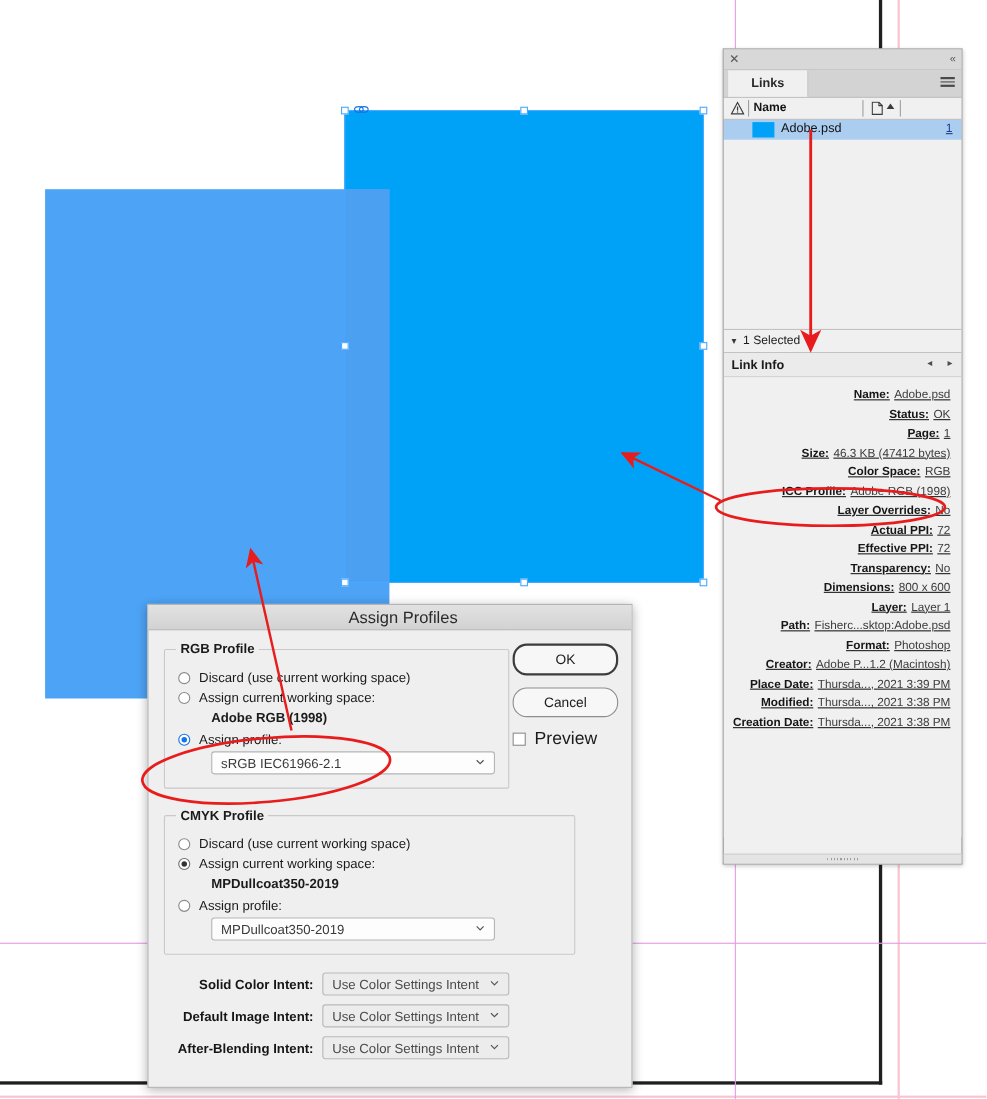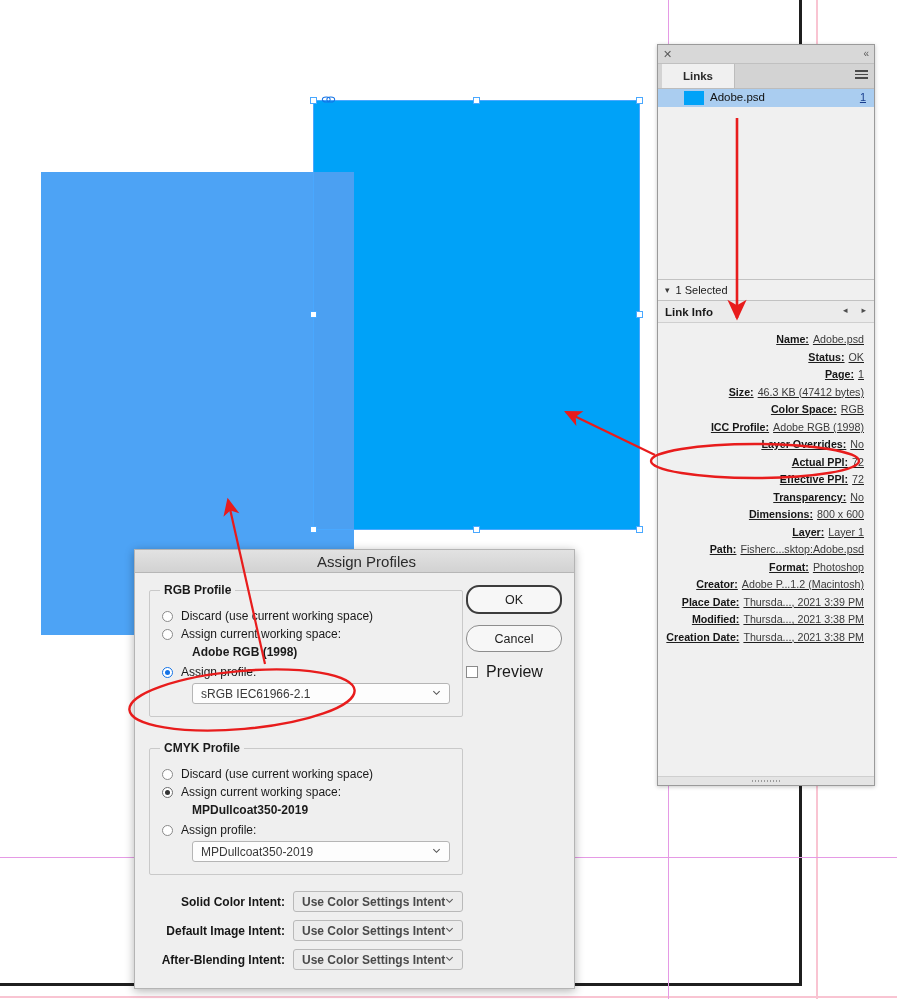--- a/index.html
+++ b/index.html
@@ -111,21 +111,21 @@
   .btn-col{position:absolute;right:12px;top:12px;width:96px;}
   .btn{height:25px;border-radius:13px;background:#f7f7f7;border:1px solid #8d8d8d;
     display:flex;align-items:center;justify-content:center;font-size:12.5px;color:#1c1c1c;margin-bottom:11px;}
   .btn.default{border:2px solid #3c3c3c;}
   .chk-row{display:flex;align-items:center;margin-top:3px;}
   .chk{width:12px;height:12px;border:1px solid #8a8a8a;background:#fff;box-sizing:border-box;flex:none;}
   .chk-label{margin-left:8px;font-size:16px;color:#1a1a1a;}
 
   .intent-row{display:flex;align-items:center;justify-content:flex-end;margin-bottom:8px;}
   .intent-label{font-size:12px;font-weight:bold;color:#161616;margin-right:8px;white-space:nowrap;}
-  .intent-select{width:170px;font-weight:bold;}
+  .intent-select{width:170px;}
 
   
   #annotations{position:absolute;left:0;top:0;width:897px;height:999px;pointer-events:none;}
 </style>
 </head>
 <body>
 
 <div id="canvas">
 
   <div class="bleed-v" style="left:816px;top:0;height:999px;"></div>
@@ -170,20 +170,38 @@
     <div class="panel-tab">
       <span>Links</span>
     </div>
     <div class="panel-menu">
         <i></i>
         <i></i>
         <i></i>
       </div>
   </div>
 
+  <div class="col-head">
+    <svg style="position:absolute;left:6px;top:3px;width:13px;height:13px;" viewBox="0 0 14 14">
+      <path d="M7 1.3 L13 12.4 L1 12.4 Z" fill="none" stroke="#3b3b3b" stroke-width="1.1"></path>
+      <rect x="6.4" y="5.2" width="1.2" height="4" fill="#3b3b3b"></rect>
+      <rect x="6.4" y="10" width="1.2" height="1.2" fill="#3b3b3b"></rect>
+    </svg>
+    <div class="sep" style="left:22px;"></div>
+    <span style="position:absolute;left:27px;top:3px;">Name</span>
+    <div class="sep" style="left:126px;"></div>
+    <svg style="position:absolute;left:134px;top:3px;width:11px;height:13px;" viewBox="0 0 11 13">
+      <path d="M1 1 H7 L10 4 V12 H1 Z" fill="none" stroke="#3b3b3b" stroke-width="1"></path>
+      <path d="M7 1 V4 H10" fill="none" stroke="#3b3b3b" stroke-width="1"></path>
+    </svg>
+    <svg style="position:absolute;left:147px;top:4px;width:9px;height:10px;" viewBox="0 0 9 10">
+      <path d="M4.5 1 L8 6 L1 6 Z" fill="#3b3b3b"></path>
+    </svg>
+    <div class="sep" style="left:160px;"></div>
+  </div>
 
   <div class="link-row">
     <div class="link-thumb"></div>
     <div class="link-name">Adobe.psd</div>
     <div class="link-page">1</div>
   </div>
   <div class="link-list-blank"></div>
 
   <div class="status-bar">
     <span class="status-chev">▾</span>
@@ -340,21 +358,21 @@
         <span class="radio-label">Assign profile:</span>
       </div>
       <div class="sel-box" style="margin-left:30px;width:258px;">
         <span>sRGB IEC61966‑2.1</span>
         <svg class="chev" viewBox="0 0 10 10">
           <path d="M1.5 3.5 L5 7 L8.5 3.5" fill="none" stroke="#555" stroke-width="1.2"></path>
         </svg>
       </div>
     </fieldset>
 
-    <fieldset class="group" style="width:314px;box-sizing:border-box;margin-top:24px;">
+    <fieldset class="group" style="width:374px;box-sizing:border-box;margin-top:17px;">
       <legend>CMYK Profile</legend>
 
       <div class="radio-row">
         <span class="radio"></span>
         <span class="radio-label">Discard (use current working space)</span>
       </div>
 
       <div class="radio-row">
         <span class="radio on dark"></span>
         <span class="radio-label">Assign current working space:</span>

